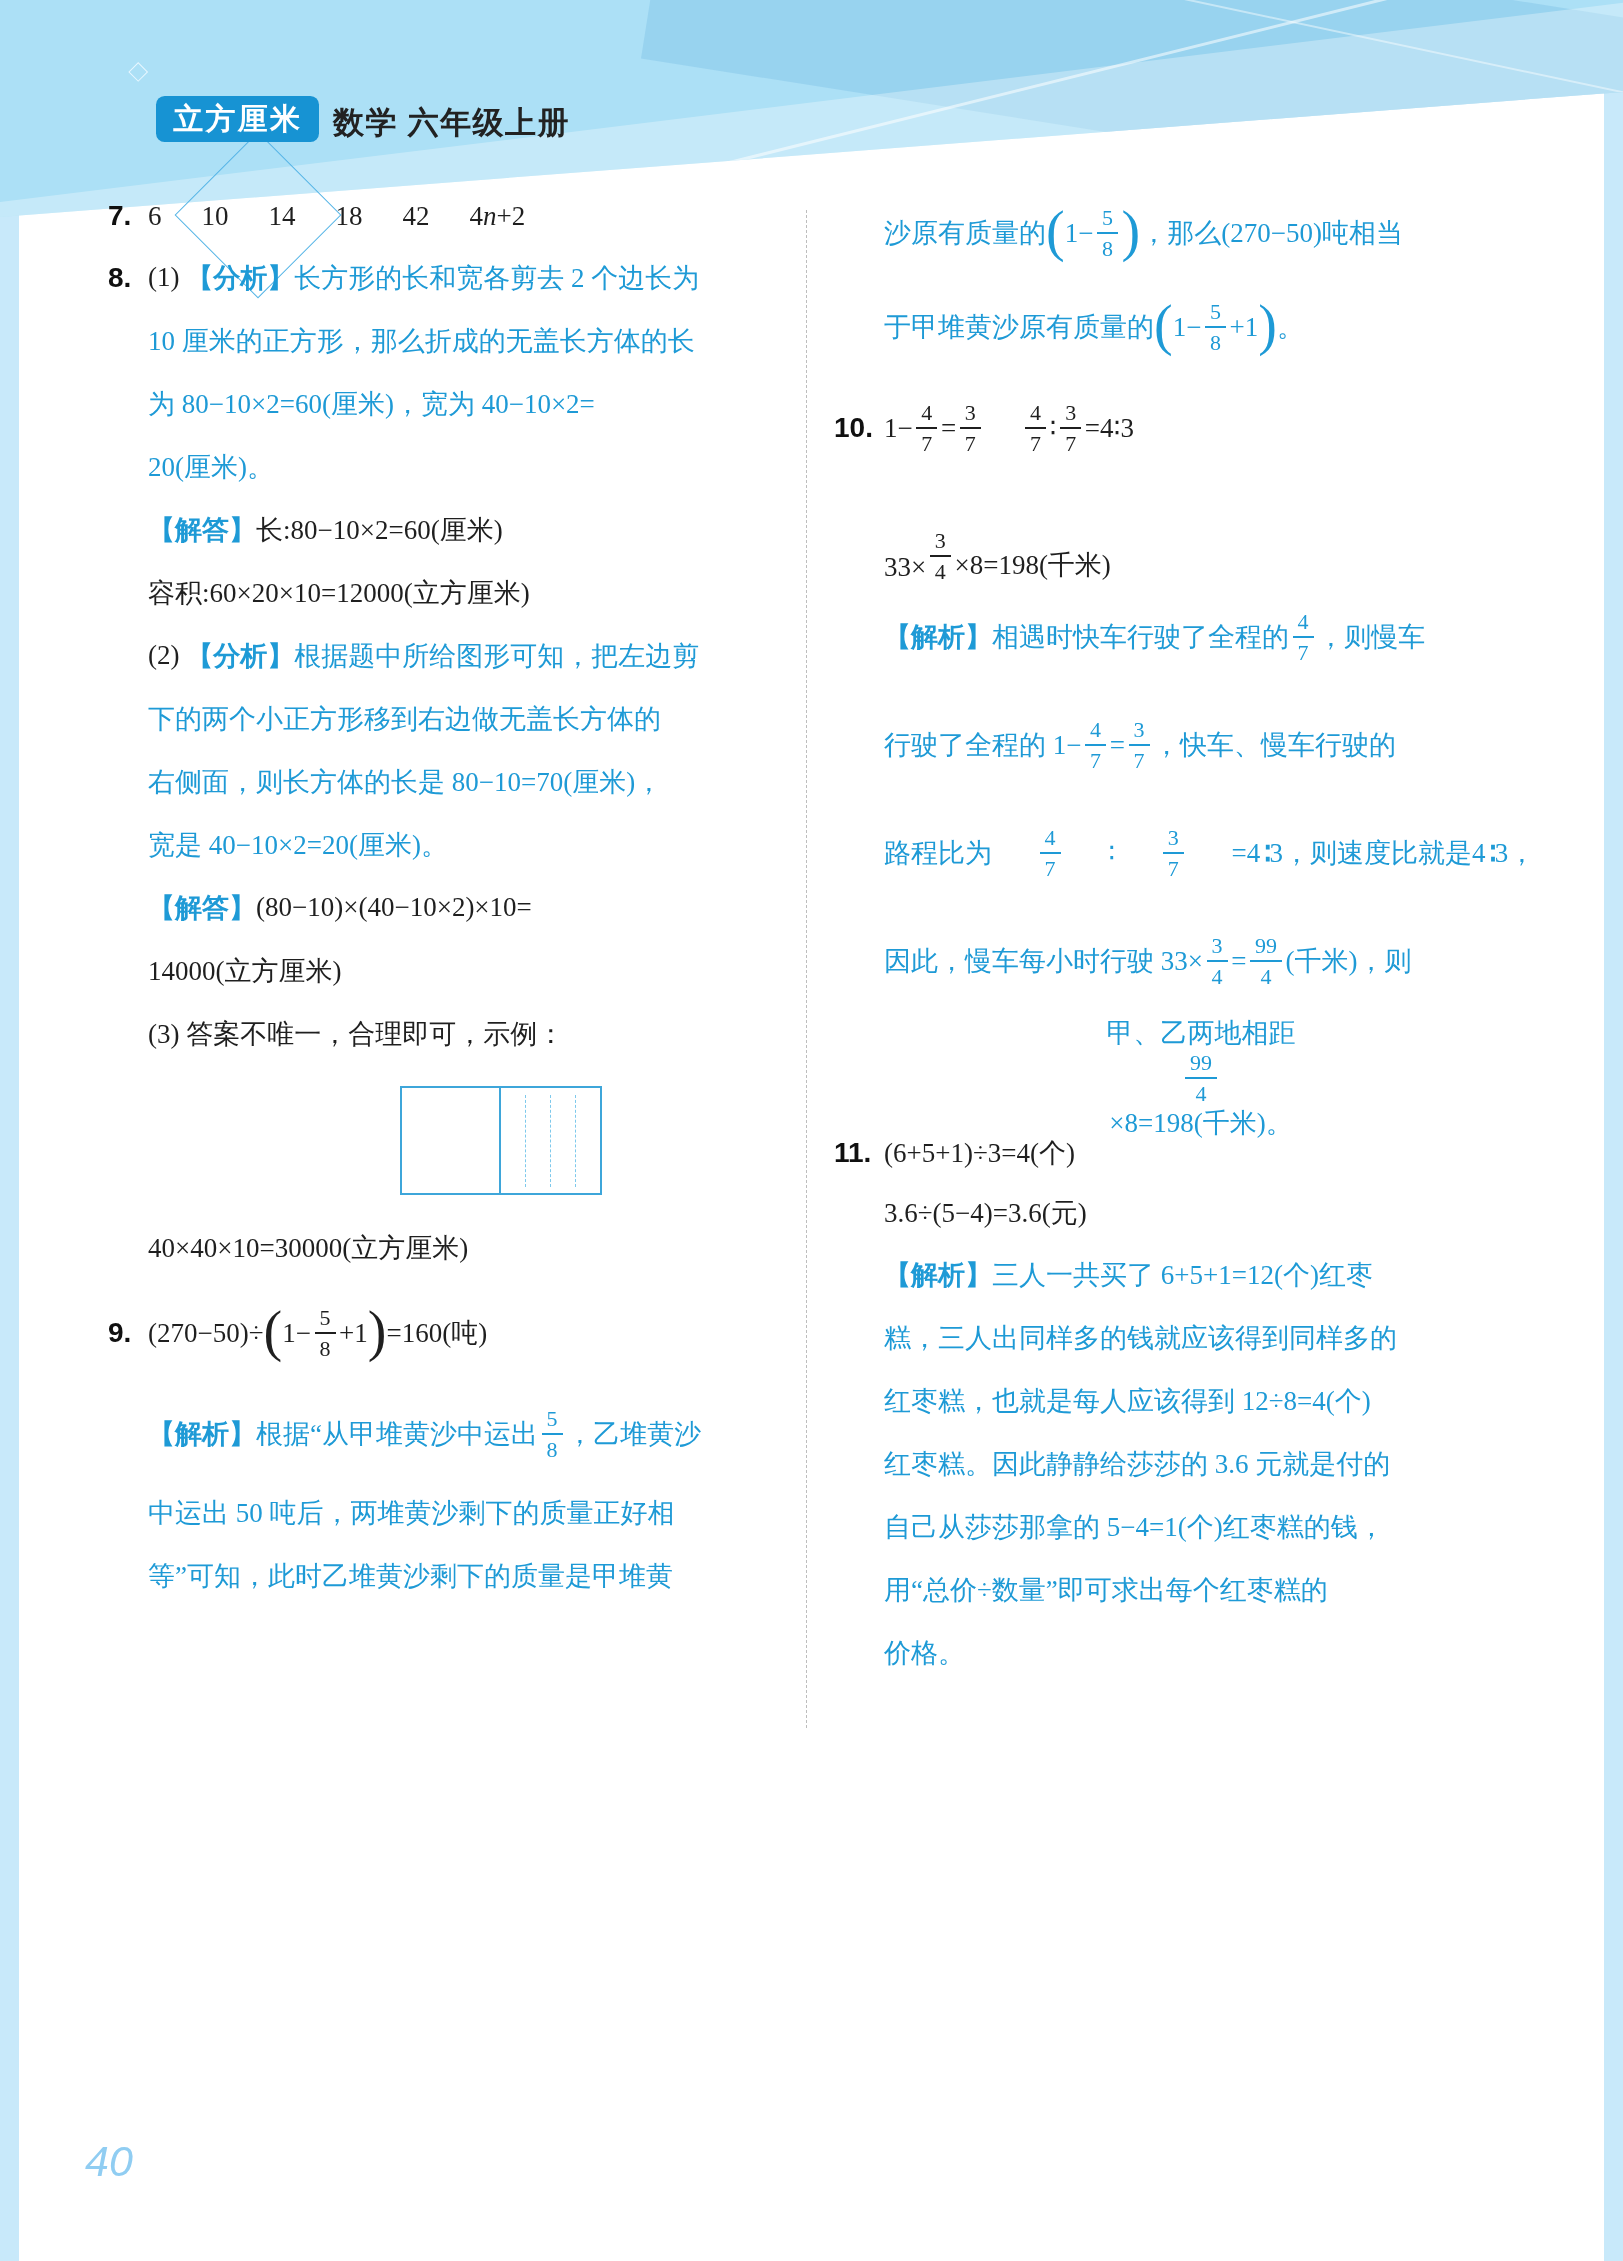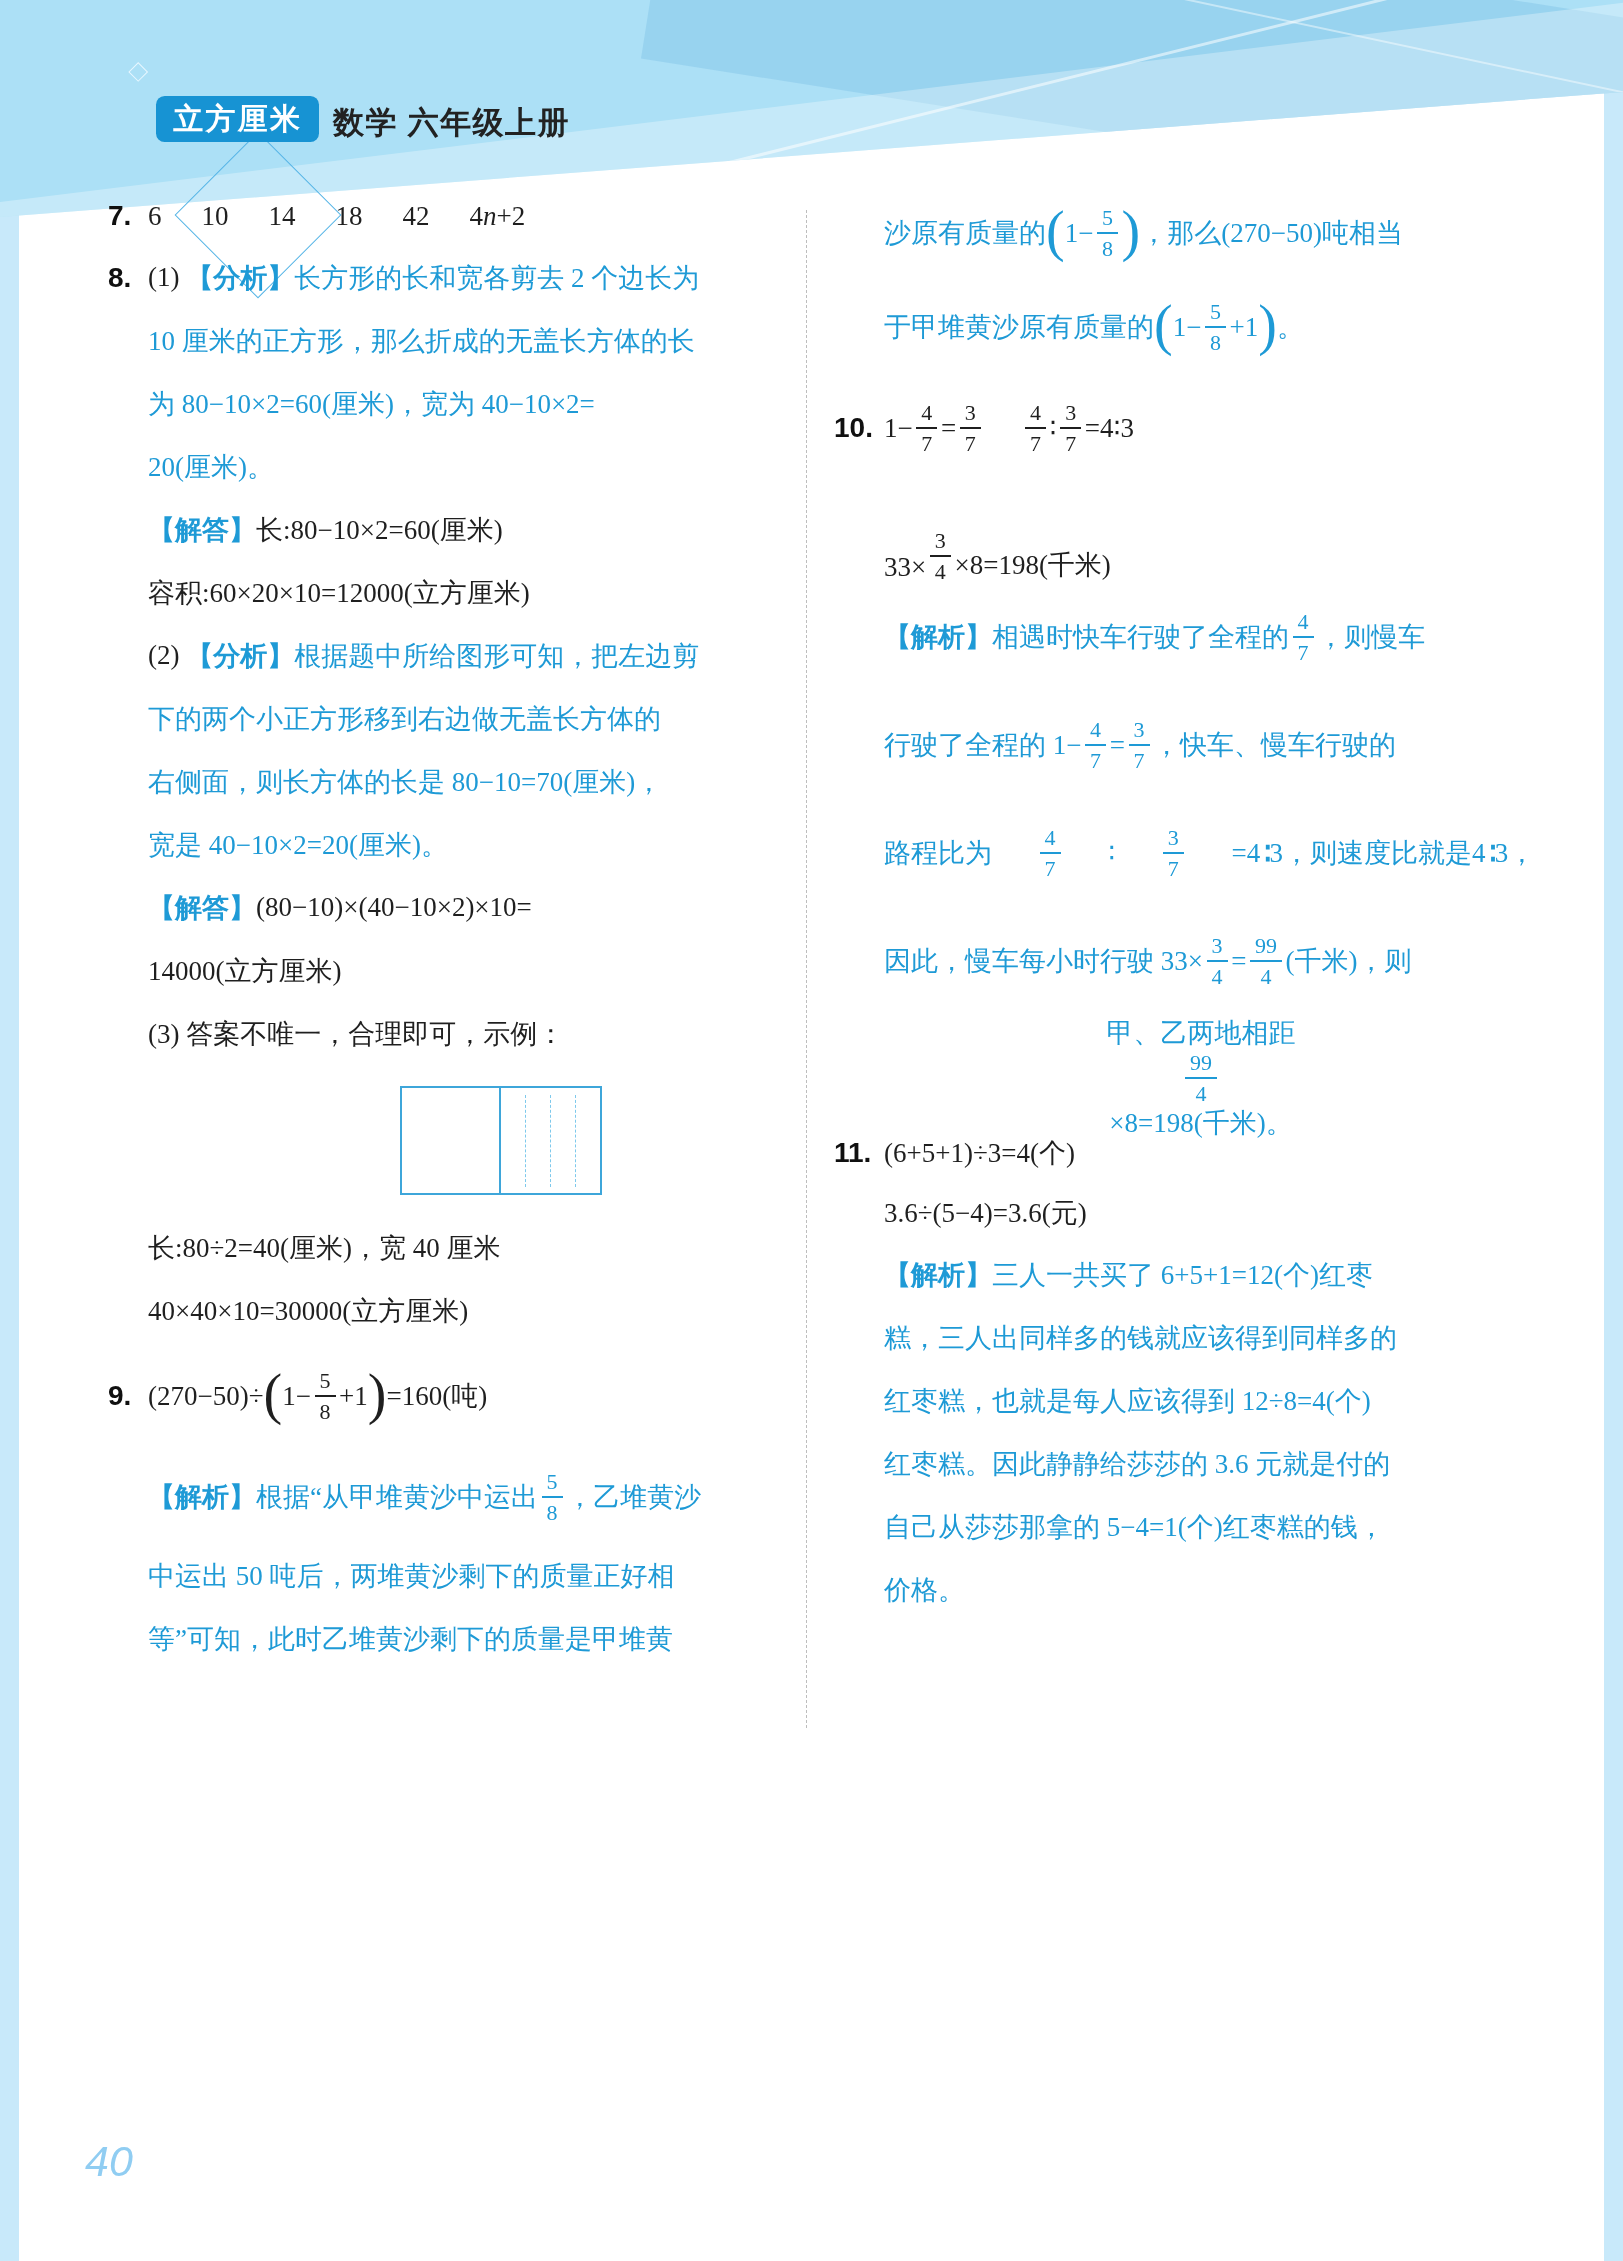--- a/index.html
+++ b/index.html
@@ -113,21 +113,20 @@
     <div class="ln" style="height: 63px;"><span class="blue bold">【解答】</span><span>长:80−10×2=60(厘米)</span></div>
     <div class="ln" style="height: 63px;"><span>容积:60×20×10=12000(立方厘米)</span></div>
     <div class="ln blue" style="height: 63px;"><span class="black">(2) </span><span class="bold">【分析】</span><span>根据题中所给图形可知，把左边剪</span></div>
     <div class="ln blue" style="height: 63px;"><span>下的两个小正方形移到右边做无盖长方体的</span></div>
     <div class="ln blue" style="height: 63px;"><span>右侧面，则长方体的长是 80−10=70(厘米)，</span></div>
     <div class="ln blue" style="height: 63px;"><span>宽是 40−10×2=20(厘米)。</span></div>
     <div class="ln" style="height: 63px;"><span class="blue bold">【解答】</span><span>(80−10)×(40−10×2)×10=</span></div>
     <div class="ln" style="height: 63px;"><span>14000(立方厘米)</span></div>
     <div class="ln" style="height: 63px;"><span>(3) 答案不唯一，合理即可，示例：</span></div>
     <div class="ln" style="height: 151px;"><div class="dg"><div class="dg-left"></div><div class="dg-right"><i></i><i></i><i></i></div></div></div>
-    <div class="ln" style="height: 63px;"><span>长:80÷2=40(厘米)，宽 40 厘米</span></div>
     <div class="ln" style="height: 63px;"><span>40×40×10=30000(立方厘米)</span></div>
     <div class="ln" style="height: 108px;"><span class="num">9.</span><span>(270−50)÷</span><span class="bp">(</span><span>1−</span><span class="fr"><span class="fn">5</span><span class="fd">8</span></span><span>+1</span><span class="bp">)</span><span>=160(吨)</span></div>
     <div class="ln blue" style="height: 94px;"><span class="bold">【解析】</span><span>根据“从甲堆黄沙中运出</span><span class="fr"><span class="fn">5</span><span class="fd">8</span></span><span>，乙堆黄沙</span></div>
     <div class="ln blue" style="height: 63px;"><span>中运出 50 吨后，两堆黄沙剩下的质量正好相</span></div>
     <div class="ln blue" style="height: 63px;"><span>等”可知，此时乙堆黄沙剩下的质量是甲堆黄</span></div>
   </div>
 <div class="col col-right">
     <div class="ln blue" style="height: 94px;"><span>沙原有质量的</span><span class="bp">(</span><span>1−</span><span class="fr"><span class="fn">5</span><span class="fd">8</span></span><span class="bp">)</span><span>，那么(270−50)吨相当</span></div>
     <div class="ln blue" style="height: 94px;"><span>于甲堆黄沙原有质量的</span><span class="bp">(</span><span>1−</span><span class="fr"><span class="fn">5</span><span class="fd">8</span></span><span>+1</span><span class="bp">)</span><span>。</span></div>
     <div class="ln" style="height: 108px;"><span class="num">10.</span><span>1−</span><span class="fr"><span class="fn">4</span><span class="fd">7</span></span><span>=</span><span class="fr"><span class="fn">3</span><span class="fd">7</span></span><span class="gap" style="width: 37px;"></span><span class="fr"><span class="fn">4</span><span class="fd">7</span></span><span>∶</span><span class="fr"><span class="fn">3</span><span class="fd">7</span></span><span>=4∶3</span></div>
@@ -137,17 +136,18 @@
     <div class="ln blue" style="height: 108px; gap: 44px;"><span>路程比为</span><span class="fr"><span class="fn">4</span><span class="fd">7</span></span><span>∶</span><span class="fr"><span class="fn">3</span><span class="fd">7</span></span><span>=4∶3，则速度比就是4∶3，</span></div>
     <div class="ln blue" style="height: 108px;"><span>因此，慢车每小时行驶 33×</span><span class="fr"><span class="fn">3</span><span class="fd">4</span></span><span>=</span><span class="fr"><span class="fn">99</span><span class="fd">4</span></span><span>(千米)，则</span></div>
     <div class="ln blue" style="height: 108px; flex-direction: column;"><span>甲、乙两地相距</span><span class="fr"><span class="fn">99</span><span class="fd">4</span></span><span>×8=198(千米)。</span></div>
     <div class="ln" style="height: 60px;"><span class="num">11.</span><span>(6+5+1)÷3=4(个)</span></div>
     <div class="ln" style="height: 60px;"><span>3.6÷(5−4)=3.6(元)</span></div>
     <div class="ln blue" style="height: 63px;"><span class="bold">【解析】</span><span>三人一共买了 6+5+1=12(个)红枣</span></div>
     <div class="ln blue" style="height: 63px;"><span>糕，三人出同样多的钱就应该得到同样多的</span></div>
     <div class="ln blue" style="height: 63px;"><span>红枣糕，也就是每人应该得到 12÷8=4(个)</span></div>
     <div class="ln blue" style="height: 63px;"><span>红枣糕。因此静静给莎莎的 3.6 元就是付的</span></div>
     <div class="ln blue" style="height: 63px;"><span>自己从莎莎那拿的 5−4=1(个)红枣糕的钱，</span></div>
+    <div class="ln blue" style="height: 63px;"><span>用“总价÷数量”即可求出每个红枣糕的</span></div>
     <div class="ln blue" style="height: 63px;"><span>价格。</span></div>
   </div>
 
 <div class="pagenum">40</div>
 
 
 </body></html>

